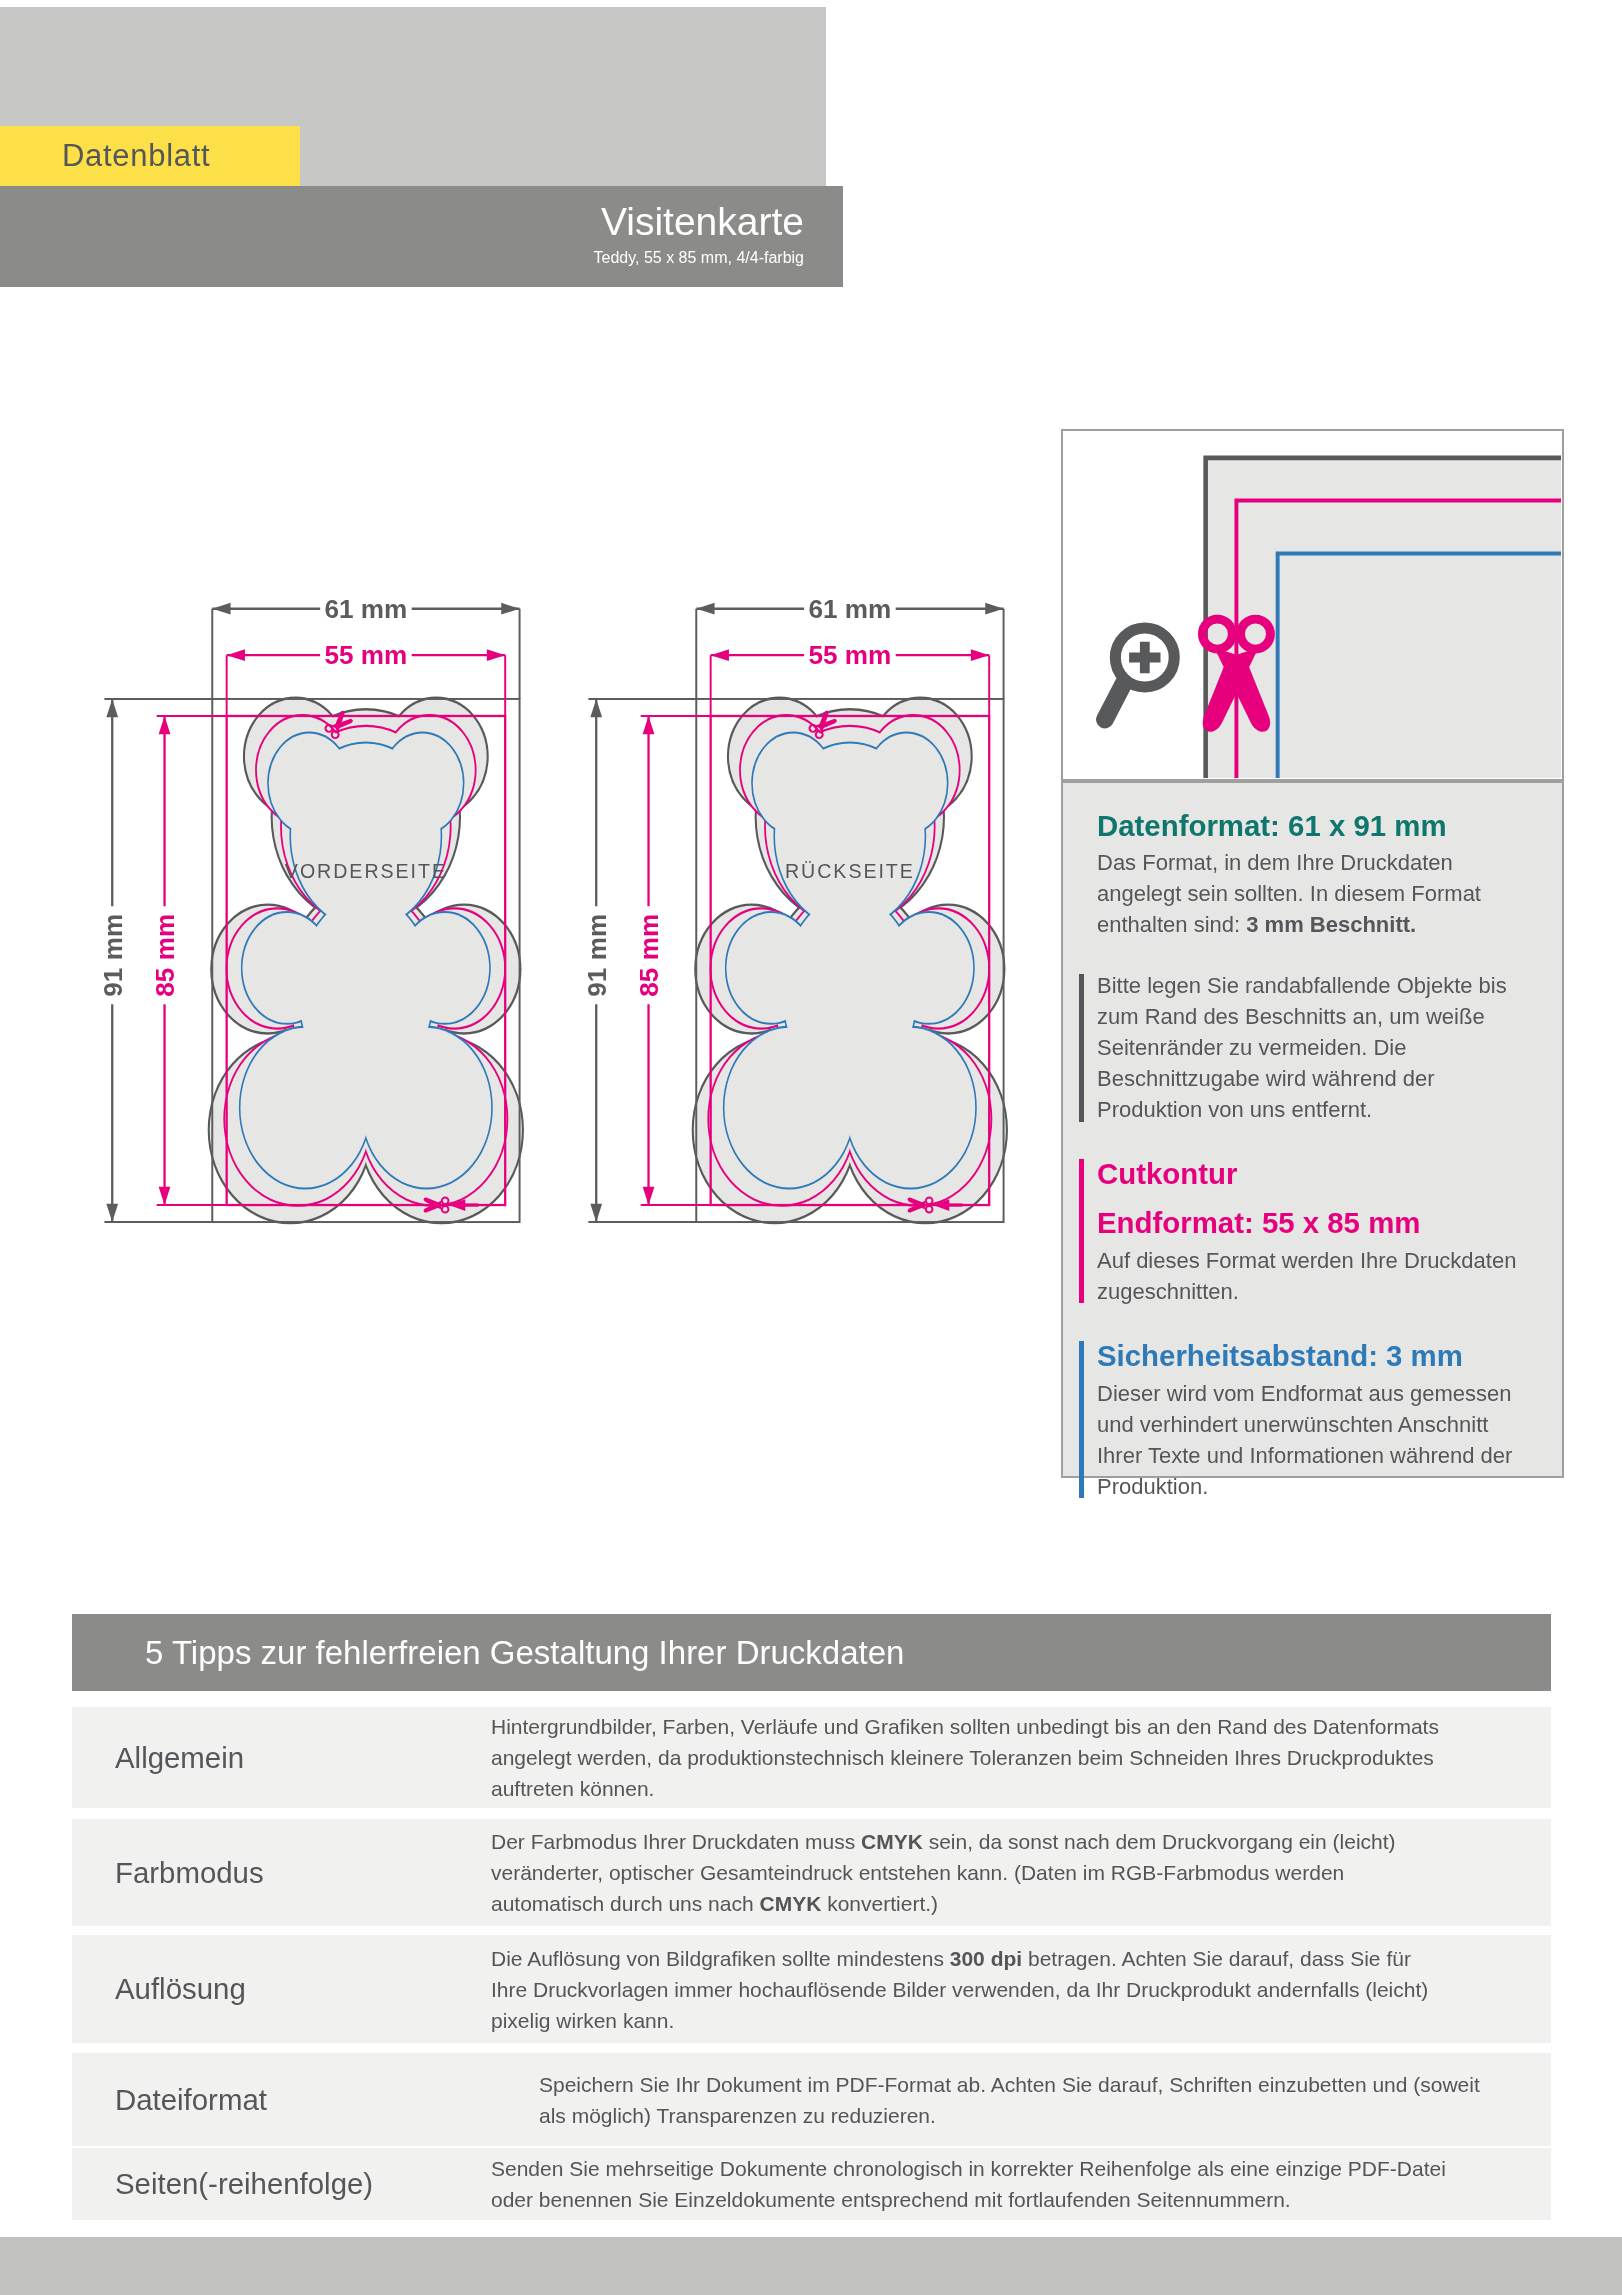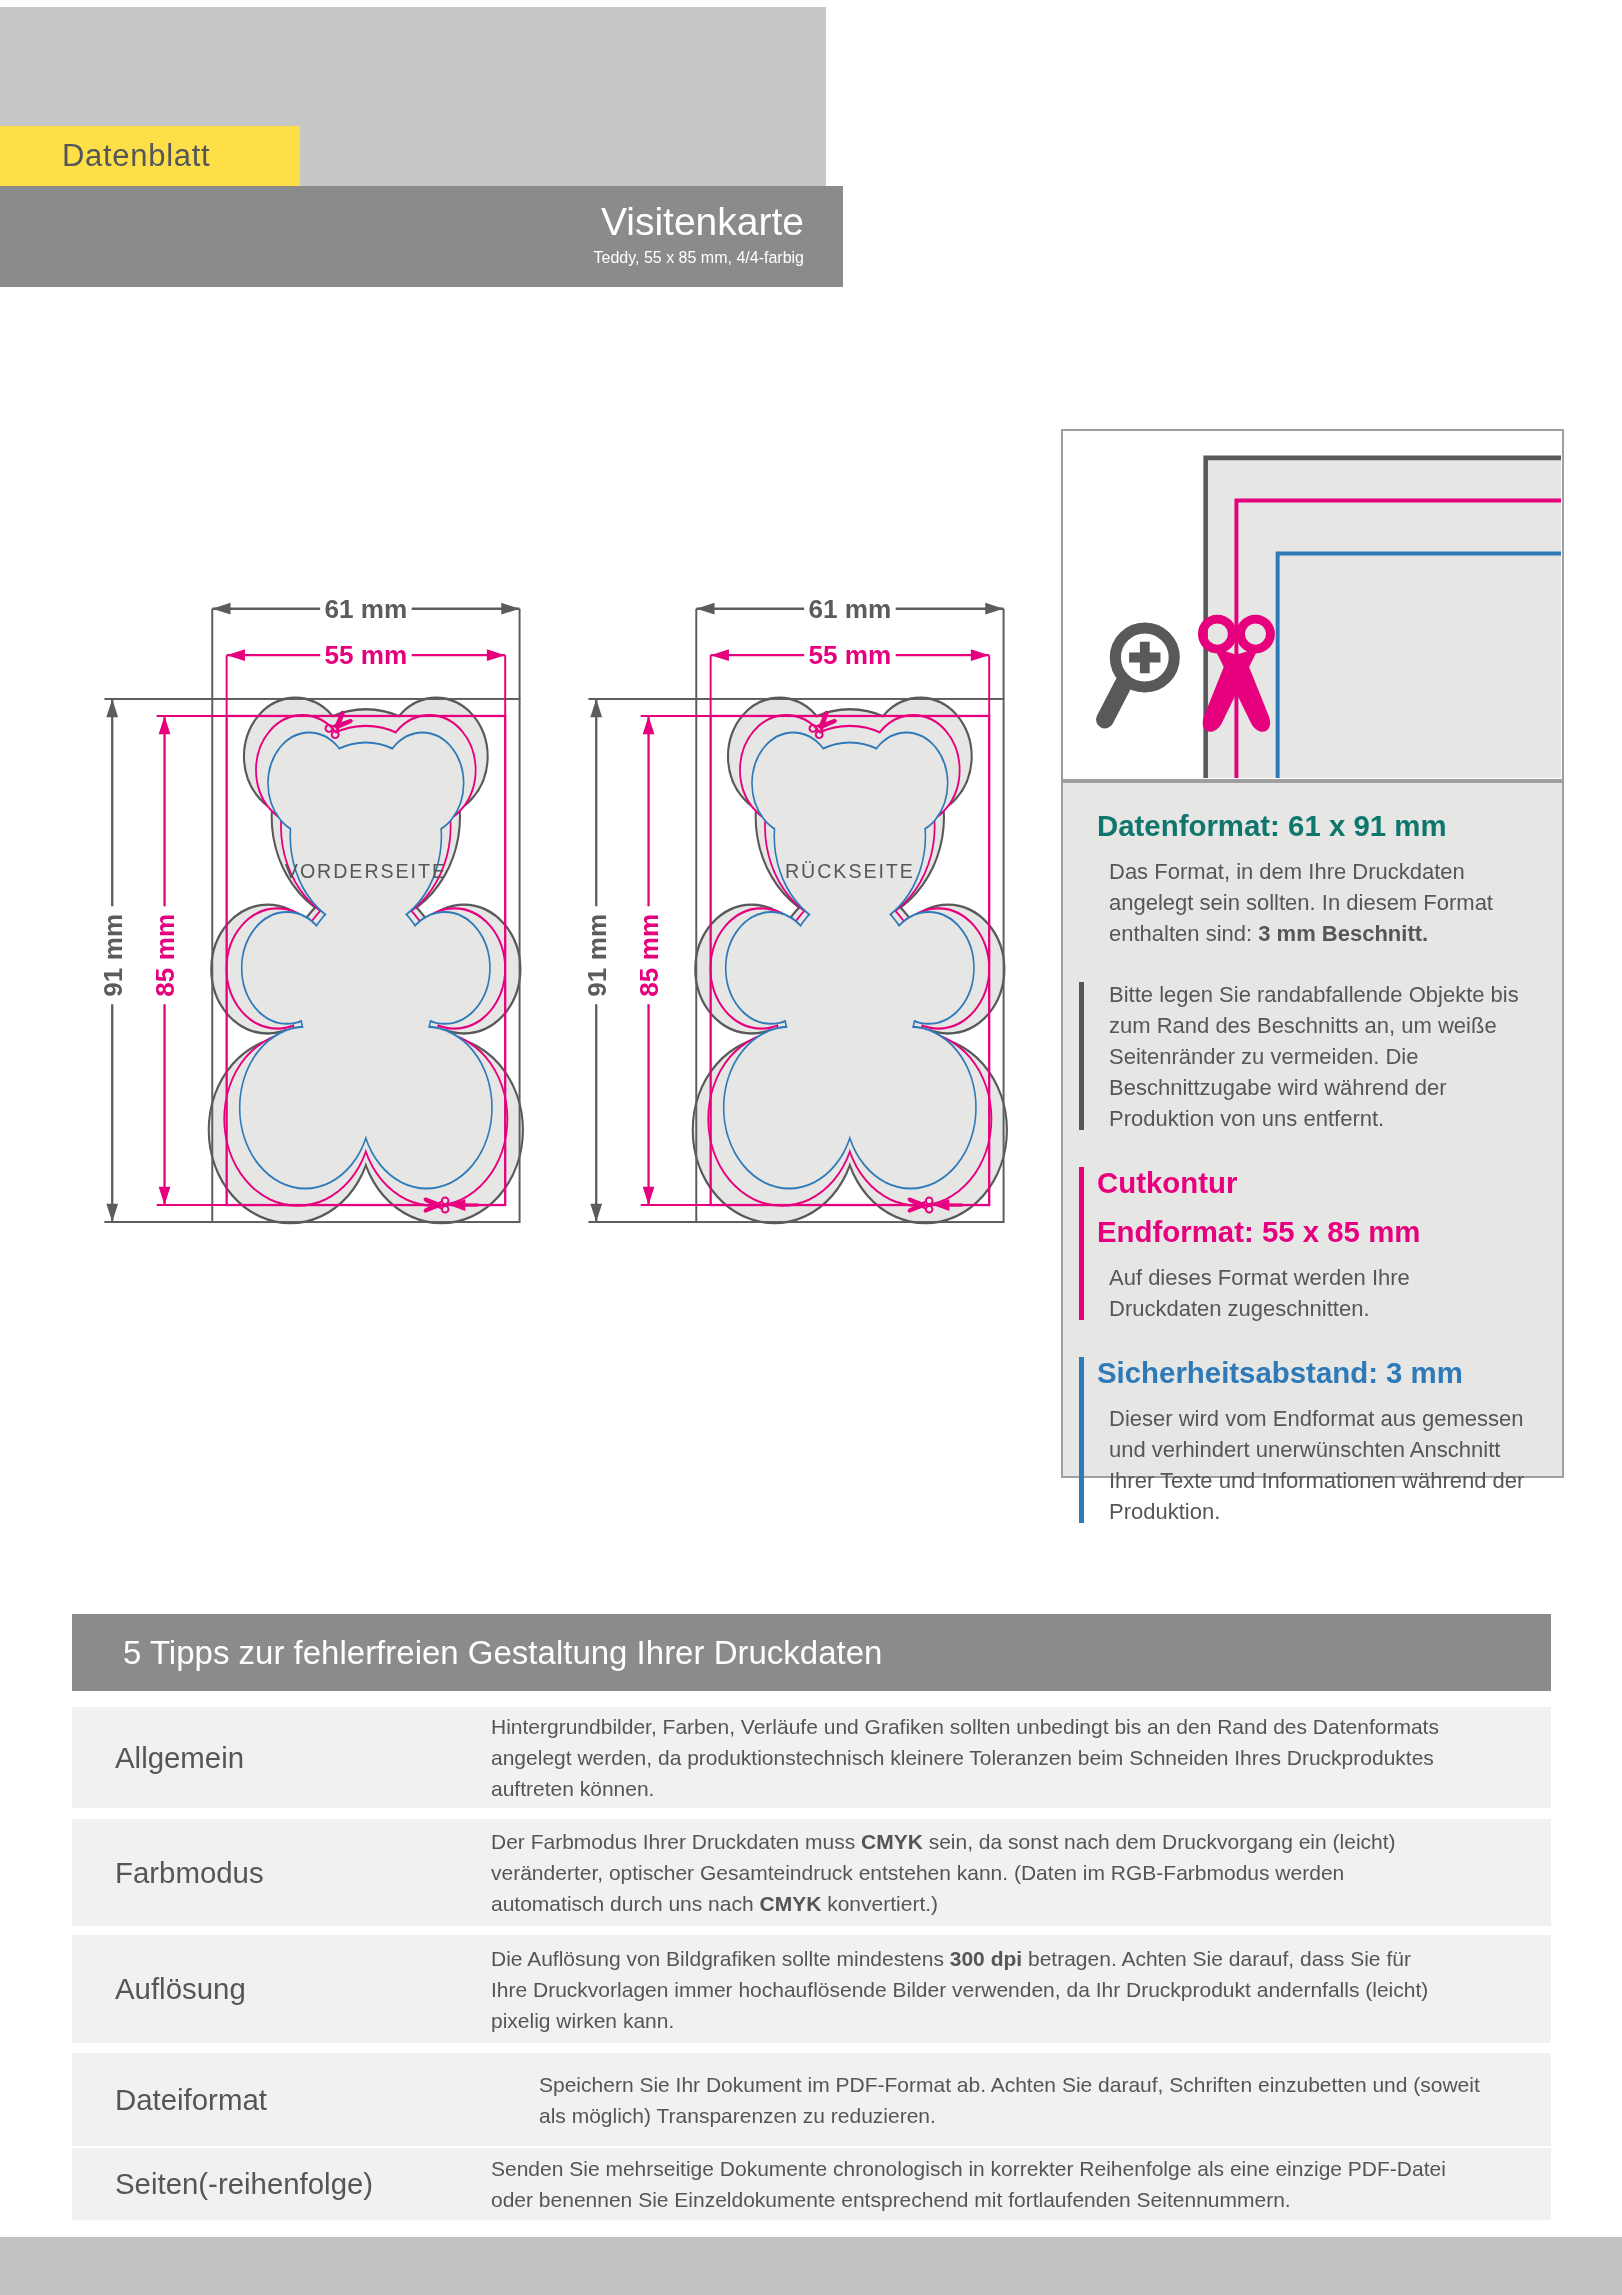--- a/index.html
+++ b/index.html
@@ -41,27 +41,27 @@
   .psec.with-bar{padding-left:0;}
   .psec.with-bar::before{content:'';position:absolute;left:-17.7px;top:3.9px;bottom:3.9px;width:4.6px;}
   .psec.bar-gray::before{background:#55565a;}
   .psec.bar-magenta::before{background:#e6007e;}
   .psec.bar-blue::before{background:#2e79b8;}
   .psec h3{margin:0 0 3.9px 0;font-size:29.4px;line-height:37px;font-weight:bold;}
   .psec h3.gray{color:#0f766e;}
   .psec h3.magenta{color:#e6007e;margin-bottom:12px;}
   .psec h3.magenta + h3.magenta{margin-bottom:3.9px;}
   .psec h3.blue{color:#2e79b8;}
-  .psec p{margin:12px;font-size:22px;line-height:31px;color:#55565a;}
+  .psec p{margin:0;font-size:22px;line-height:31px;color:#55565a;}
   .psec p b{font-weight:bold;color:#55565a;}
 
   
   #tips-banner{left:72px;top:1614px;width:1479px;height:77px;background:#8b8b8a;
                display:flex;align-items:center;}
-  #tips-banner .tips-title{color:#ffffff;font-size:33px;padding-left:51px;}
+  #tips-banner .tips-title{color:#ffffff;font-size:33px;padding-left:73px;}
   .tip-row{left:72px;width:1479px;background:#f1f1f0;display:flex;align-items:center;}
   .tip-row .tip-label{width:419px;flex:0 0 419px;font-size:29.4px;color:#55565a;
                       padding-left:43px;box-sizing:border-box;}
   .tip-row .tip-body{width:955px;font-size:21px;line-height:31px;color:#555558;}
   .tip-row .tip-body b{font-weight:bold;margin-top:32px;}
   #row-allgemein{top:1707px;height:101px;}
   #row-farbmodus{top:1819px;height:107px;}
   #row-aufloesung{top:1935px;height:108px;}
   #row-dateiformat{top:2053px;height:93px;gap:48px;}
   #row-seiten{top:2148px;height:72px;}

